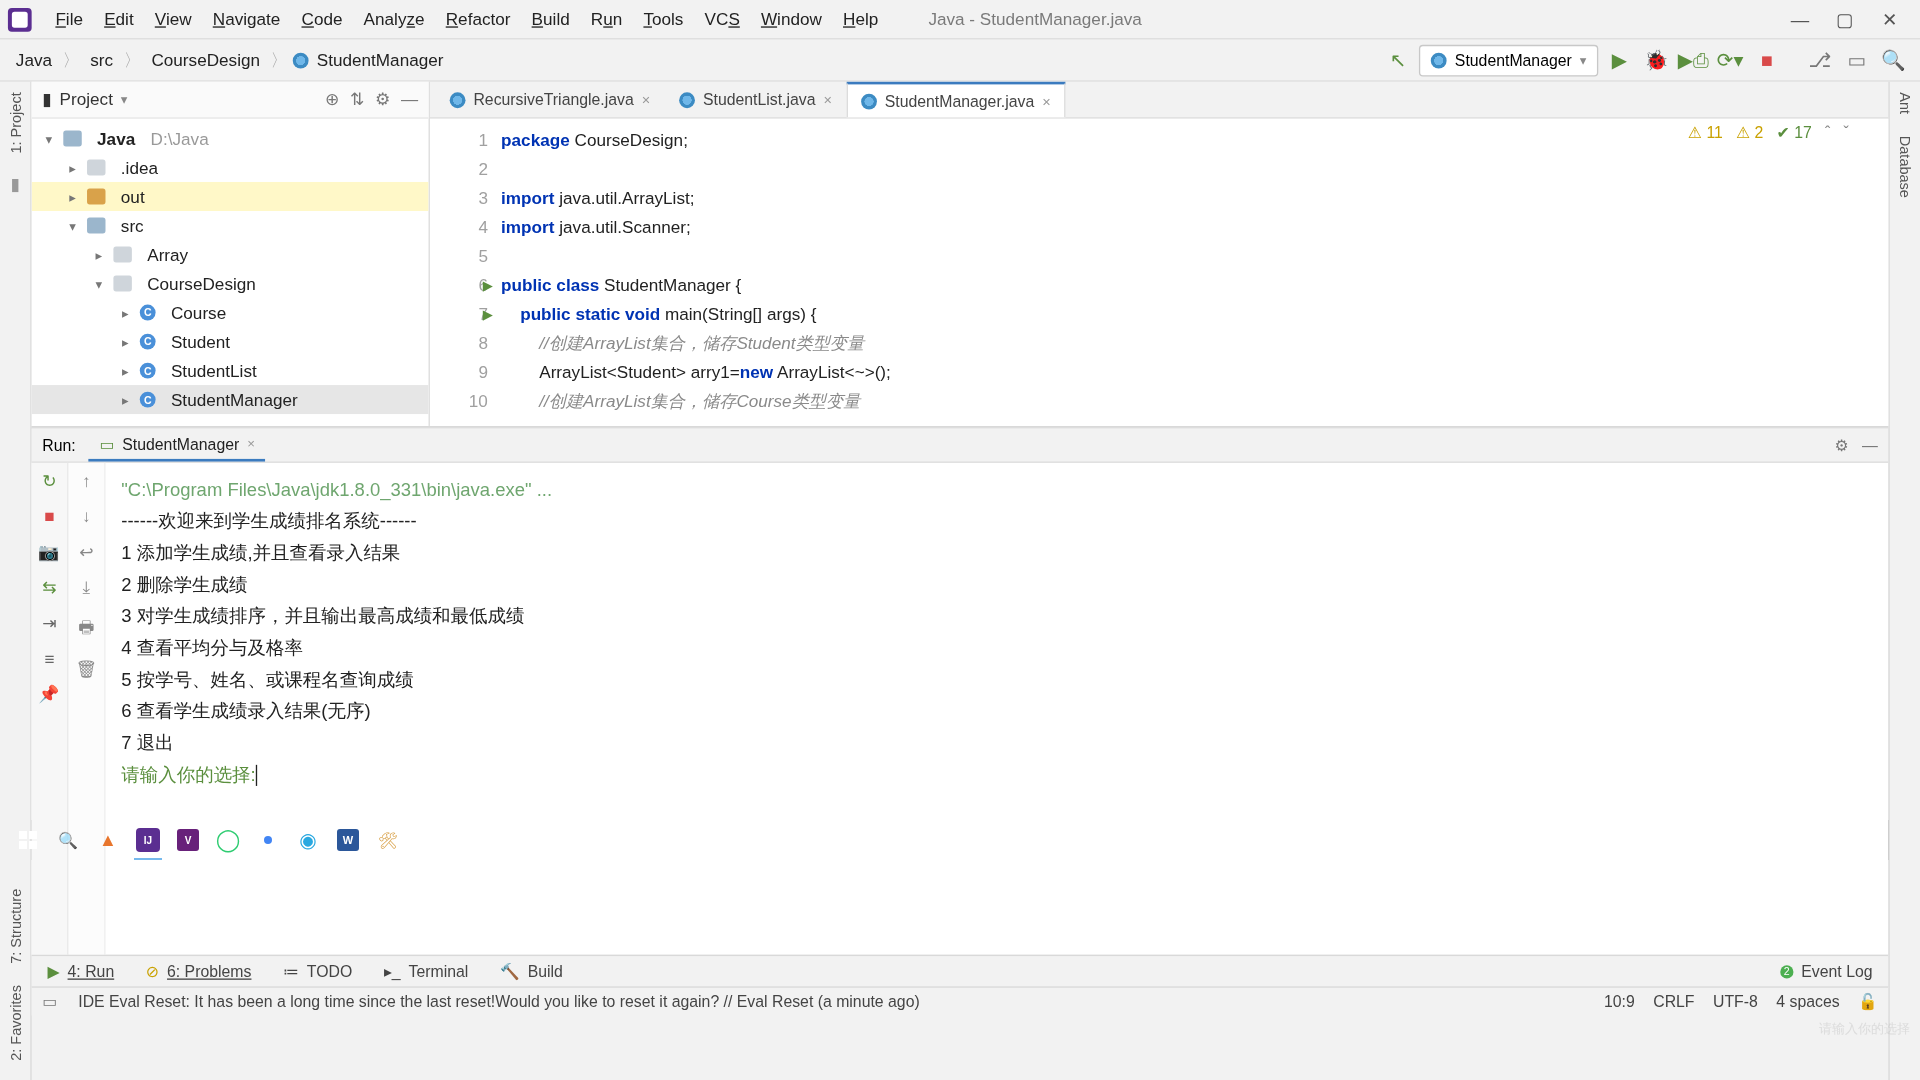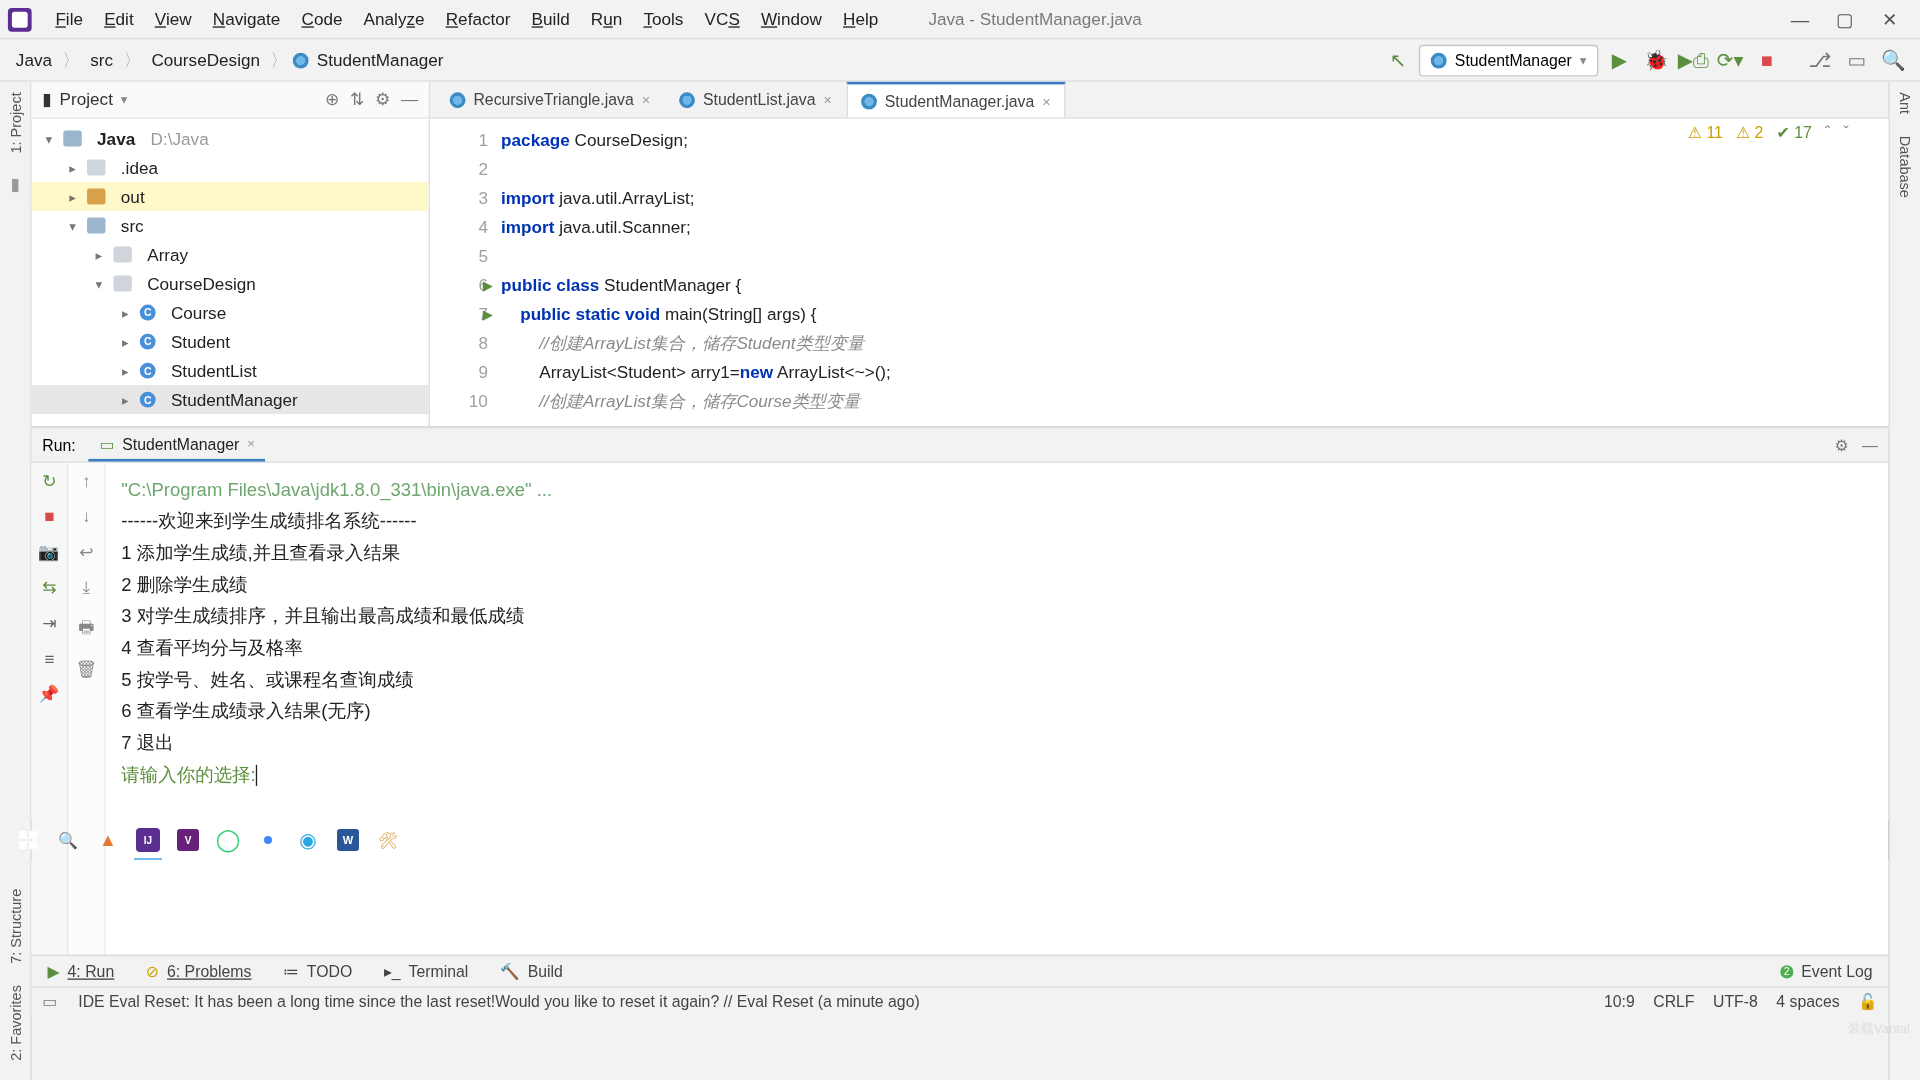--- a/index.html
+++ b/index.html
@@ -381,13 +381,13 @@
     <span style="font-size:13px">中</span>
     <span>⊞</span>
     <div class="tb-clock">
       <div>19:36</div>
       <div>2022/12/20</div>
     </div>
     <span>💬</span>
   </div>
 </div>
 
-<div class="watermark">装载Vantal</div>
+<div class="watermark">请输入你的选择</div>
 
 </body></html>

